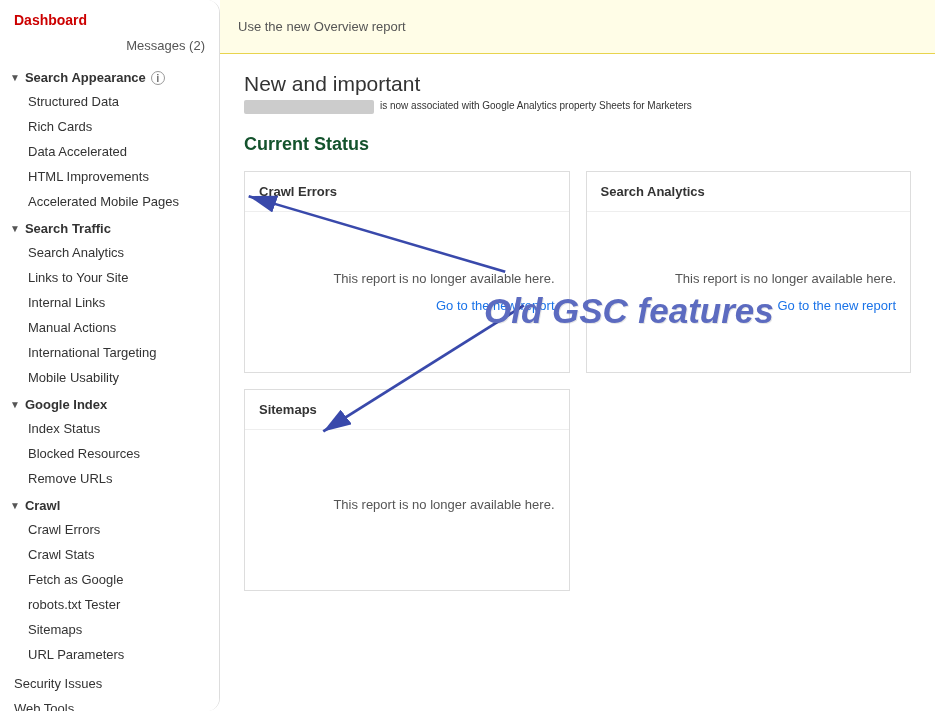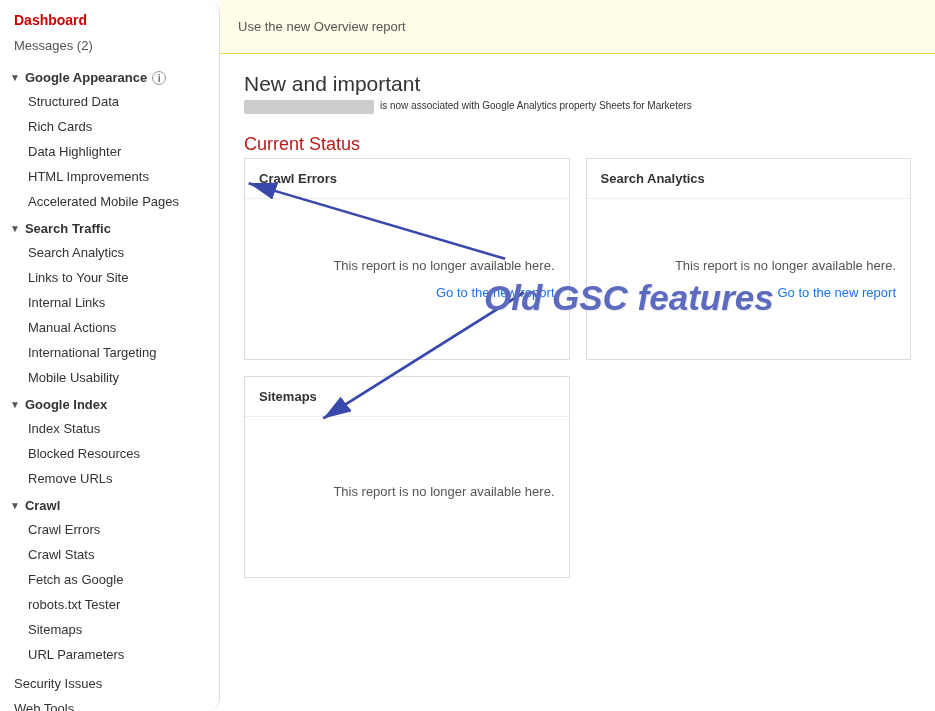--- a/index.html
+++ b/index.html
@@ -21,20 +21,21 @@
       font-size: 14px;
       font-weight: bold;
       color: #c00;
     }
 
     .sidebar-messages {
       padding: 4px 14px 10px 14px;
       font-size: 13px;
       color: #555;
       cursor: pointer;
+      text-align: right;
     }
 
     .sidebar-section-header {
       display: flex;
       align-items: center;
       padding: 7px 14px 4px 10px;
       font-size: 13px;
       font-weight: bold;
       color: #333;
       cursor: pointer;
@@ -105,23 +106,23 @@
       width: 130px;
       height: 14px;
       background: #ccc;
       border-radius: 2px;
       margin-right: 6px;
       vertical-align: middle;
     }
 
     h3.current-status {
       font-size: 18px;
-      font-weight: normal;
-      color: #b91c1c;
-      margin-bottom: 3px;
+      font-weight: bold;
+      color: #14532d;
+      margin-bottom: 16px;
     }
 
     .cards-grid {
       display: grid;
       grid-template-columns: 1fr 1fr;
       gap: 16px;
     }
 
     .card {
       border: 1px solid #ddd;
@@ -182,26 +183,26 @@
   </style>
 </head>
 <body>
 
 <div id="sidebar">
   <div class="sidebar-dashboard">Dashboard</div>
   <div class="sidebar-messages">Messages (2)</div>
 
   <div class="sidebar-section-header">
     <span class="arrow">▼</span>
-    <span>Google Appearance</span>
+    <span>Search Appearance</span>
     <span class="info-icon">i</span>
   </div>
   <div class="sidebar-item">Structured Data</div>
   <div class="sidebar-item">Rich Cards</div>
-  <div class="sidebar-item">Data Highlighter</div>
+  <div class="sidebar-item">Data Accelerated</div>
   <div class="sidebar-item">HTML Improvements</div>
   <div class="sidebar-item">Accelerated Mobile Pages</div>
 
   <div class="sidebar-section-header">
     <span class="arrow">▼</span>
     <span>Search Traffic</span>
   </div>
   <div class="sidebar-item">Search Analytics</div>
   <div class="sidebar-item">Links to Your Site</div>
   <div class="sidebar-item">Internal Links</div>

